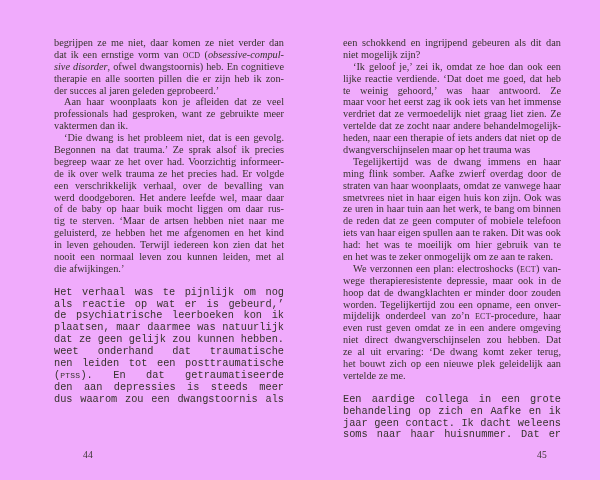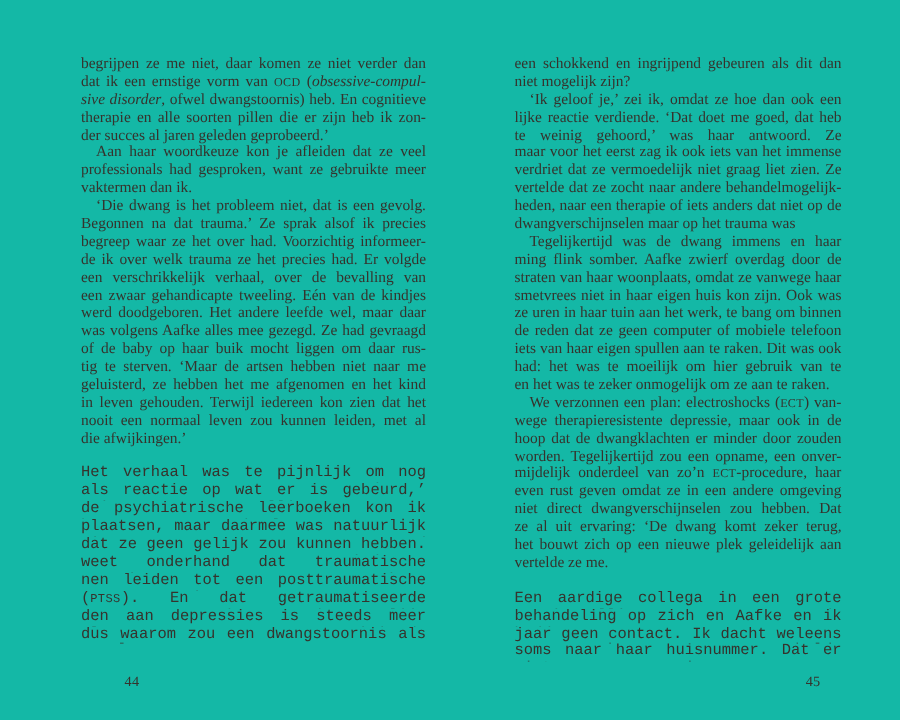--- a/index.html
+++ b/index.html
@@ -1,20 +1,20 @@
 <!DOCTYPE html>
 <html><head>
 <meta charset="utf-8">
 <style>
   html, body { margin: 0; padding: 0; }
   .spread {
     position: relative;
     width: 600px;
     height: 480px;
-    background: #14b8a6;
+    background: #f0abfc;
     color: #36332d;
     font-family: "Liberation Serif", "DejaVu Serif", serif;
     overflow: hidden;
   }
   .page { position: absolute; top: 37px; }
   #page-left  { left: 54px;  width: 230px; height: 443px; }
   #page-right { left: 343px; width: 218px; height: 443px; }
   .text-block { font-size: 10.3px; line-height: 11.9px; letter-spacing: 0; }
   .para { margin: 0; }
   .para.gap { margin-top: 11.9px; font-family: Liberation Mono, monospace; }
@@ -49,33 +49,31 @@
   <div class="page" id="page-left">
     <div class="text-block">
         <div class="para">
           <div class="line just">begrijpen ze me niet, daar komen ze niet verder dan</div>
           <div class="line just">dat ik een ernstige vorm van <span class="sc">OCD</span> (<span class="i">obsessive-compul-</span></div>
           <div class="line just"><span class="i">sive disorder</span>, ofwel dwangstoornis) heb. En cognitieve</div>
           <div class="line just">therapie en alle soorten pillen die er zijn heb ik zon-</div>
           <div class="line">der succes al jaren geleden geprobeerd.’</div>
         </div>
         <div class="para indent">
-          <div class="line just">Aan haar woordkeuze kon je afleiden dat ze veel</div>
+          <div class="line just">Aan haar woonplaats kon je afleiden dat ze veel</div>
           <div class="line just">professionals had gesproken, want ze gebruikte meer</div>
           <div class="line">vaktermen dan ik.</div>
         </div>
         <div class="para indent">
           <div class="line just">‘Die dwang is het probleem niet, dat is een gevolg.</div>
           <div class="line just">Begonnen na dat trauma.’ Ze sprak alsof ik precies</div>
           <div class="line just">begreep waar ze het over had. Voorzichtig informeer-</div>
           <div class="line just">de ik over welk trauma ze het precies had. Er volgde</div>
           <div class="line just">een verschrikkelijk verhaal, over de bevalling van</div>
-          <div class="line just">een zwaar gehandicapte tweeling. Eén van de kindjes</div>
           <div class="line just">werd doodgeboren. Het andere leefde wel, maar daar</div>
-          <div class="line just">was volgens Aafke alles mee gezegd. Ze had gevraagd</div>
           <div class="line just">of de baby op haar buik mocht liggen om daar rus-</div>
           <div class="line just">tig te sterven. ‘Maar de artsen hebben niet naar me</div>
           <div class="line just">geluisterd, ze hebben het me afgenomen en het kind</div>
           <div class="line just">in leven gehouden. Terwijl iedereen kon zien dat het</div>
           <div class="line just">nooit een normaal leven zou kunnen leiden, met al</div>
           <div class="line">die afwijkingen.’</div>
         </div>
         <div class="para gap">
           <div class="line just">Het verhaal was te pijnlijk om nog vragen te durven</div>
           <div class="line just">als reactie op wat er is gebeurd,’ zei ze stellig. Vanuit</div>

